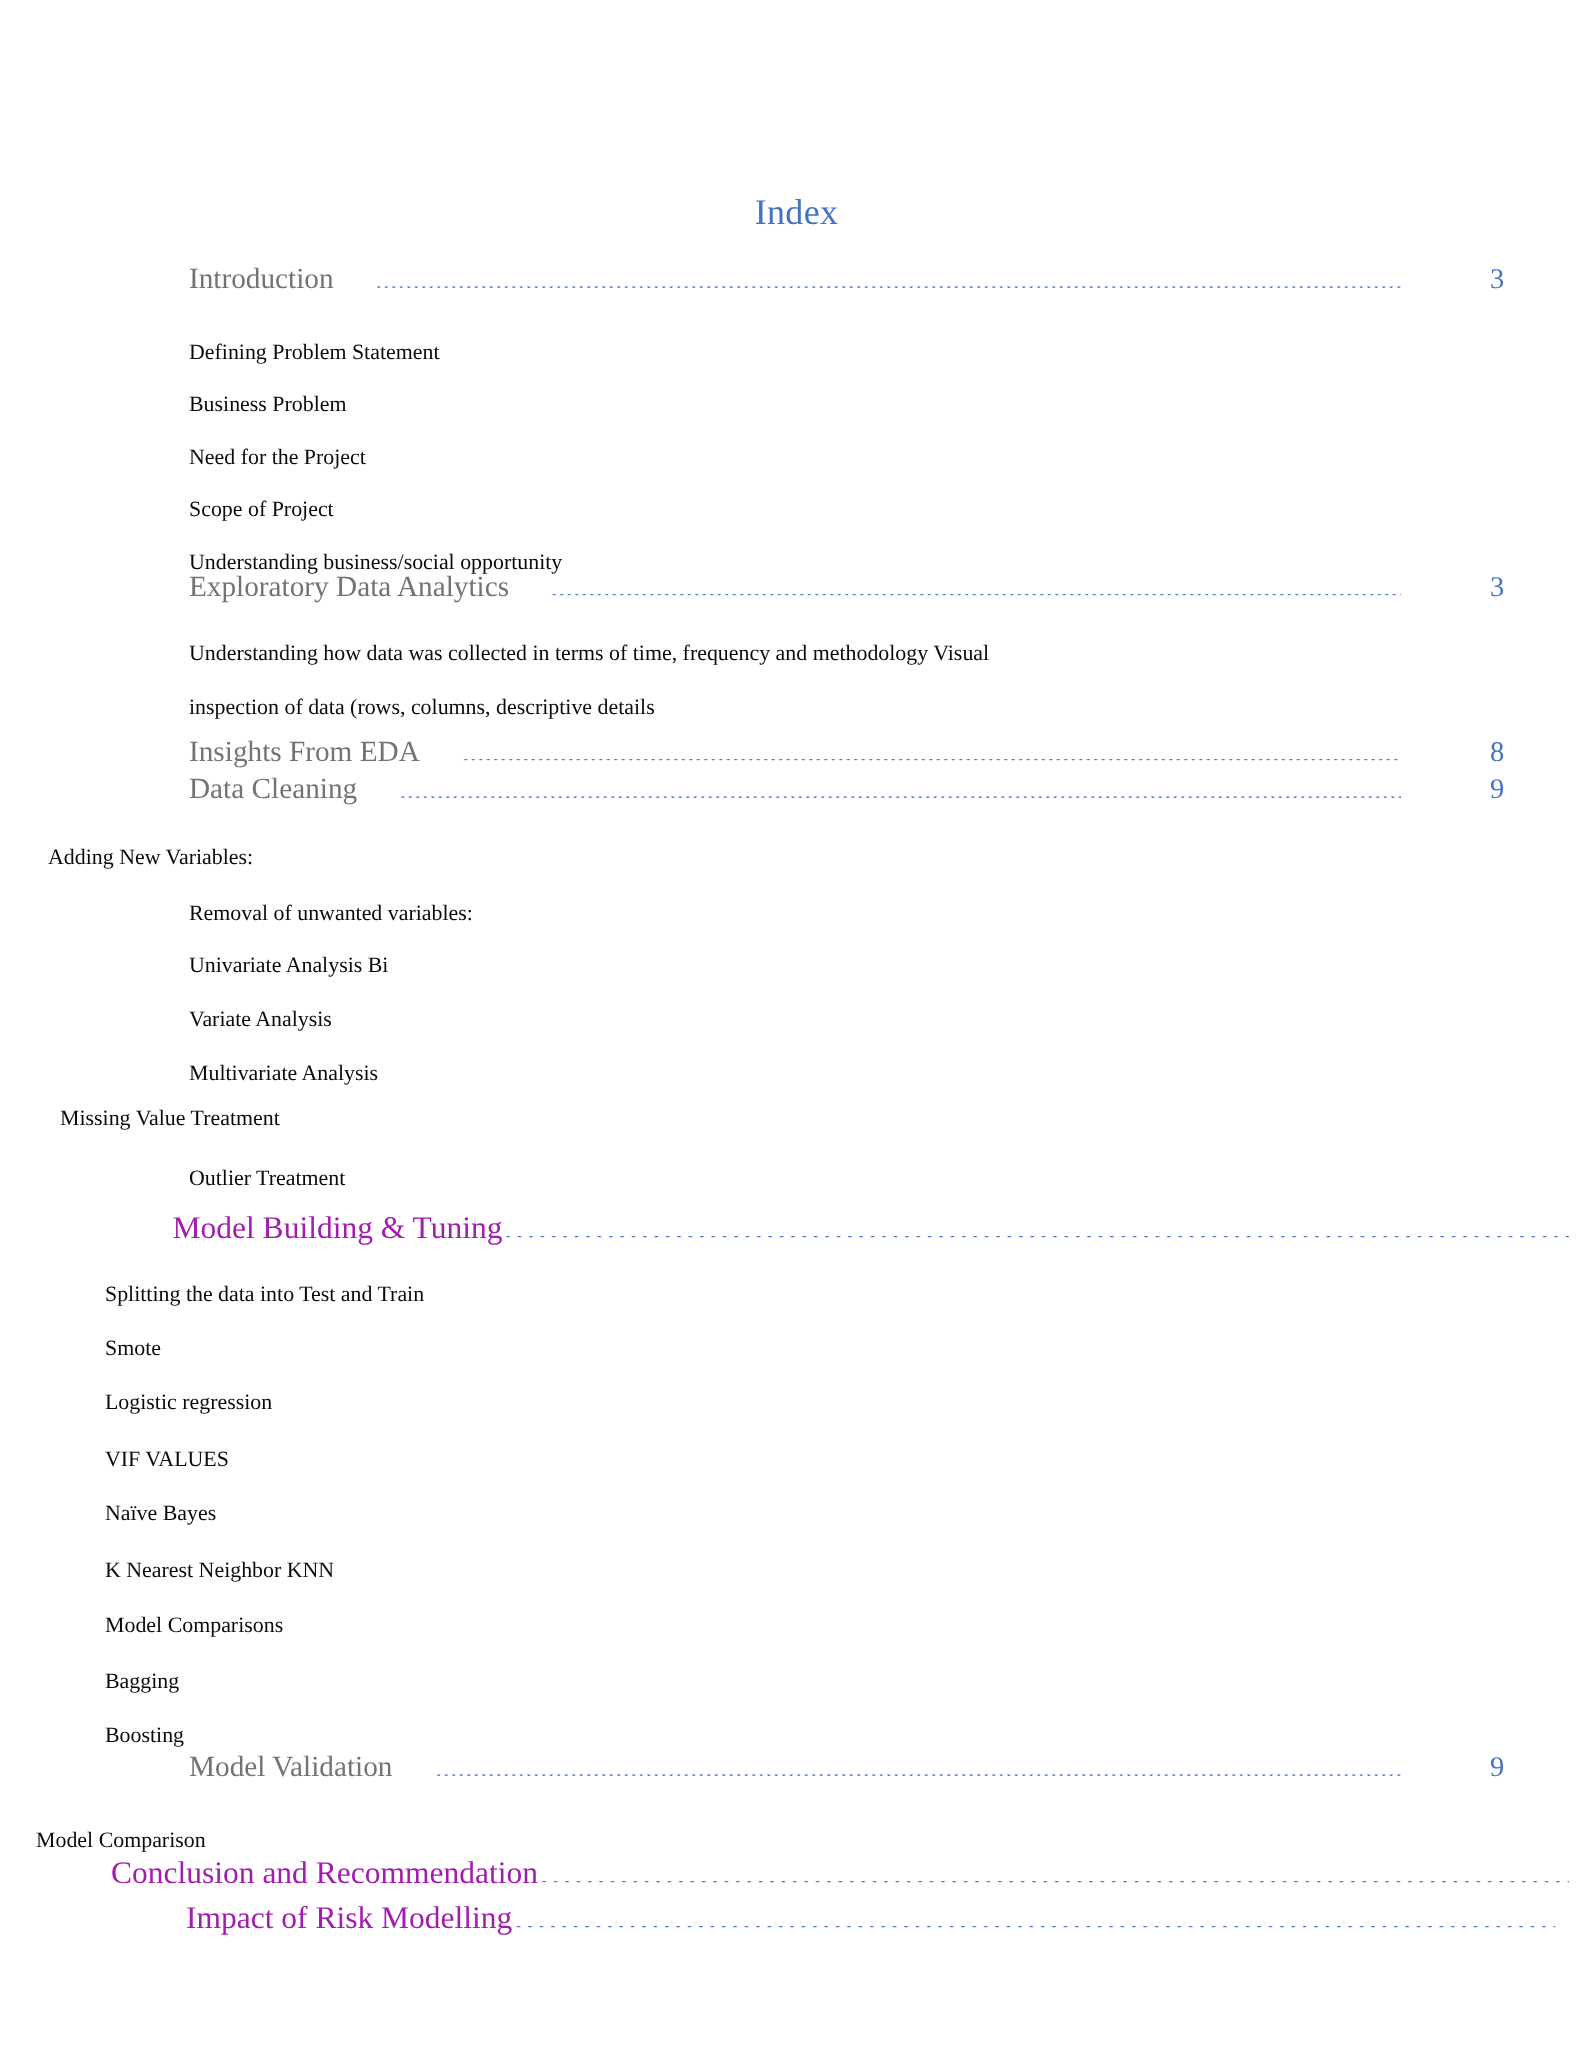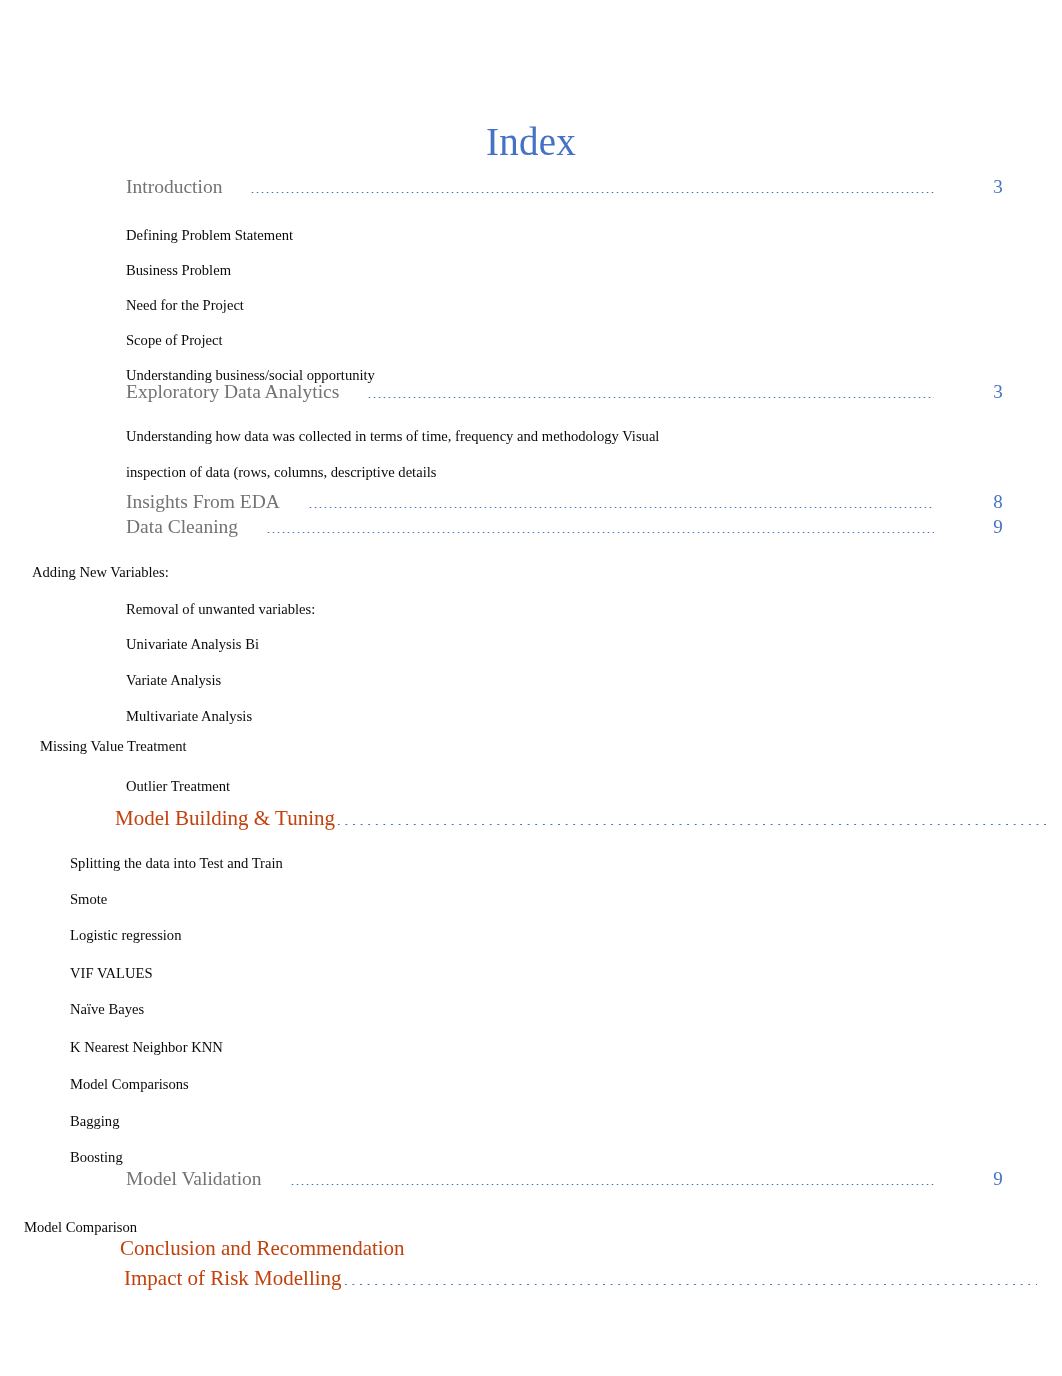--- a/index.html
+++ b/index.html
@@ -22,21 +22,21 @@
     background: #ffffff;
   }
 
   
   .doc-title {
     position: absolute;
     left: 0;
     top: 122px;
     width: 1062px;
     text-align: center;
-    font-size: 39px;
+    font-size: 24px;
     line-height: 40px;
     color: #4472C4;
     letter-spacing: 0.2px;
   }
 
   
   .toc {
     position: absolute;
     left: 0;
     top: 176px;
@@ -98,21 +98,21 @@
   .row-head.tight { height: 25px; }
 
   
   .row-head-dots {
     display: flex;
     align-items: baseline;
     height: 30px;
   }
   .row-head-dots .label {
     font-size: 21px;
-    color: #c2410c;
+    color: #a21caf;
     white-space: nowrap;
     flex: 0 0 auto;
   }
   .row-head-dots .leader-wide {
     flex: 1 1 auto;
     position: relative;
     height: 1px;
     margin-bottom: 3px;
     overflow: hidden;
   }
@@ -199,21 +199,21 @@
       <div class="row row-sub indent2" style="position: absolute; left: 0px; top: 891px;">Model Comparisons</div>
       <div class="row row-sub indent2" style="position: absolute; left: 0px; top: 928px;">Bagging</div>
       <div class="row row-sub indent2" style="position: absolute; left: 0px; top: 964px;">Boosting</div>
       <div class="row row-head" style="position: absolute; left: 0px; top: 992px;">
         <span class="label">Model Validation</span>
         <span class="gap"></span>
         <span class="leader"></span>
         <span class="pageno">9</span>
       </div>
       <div class="row row-sub" style="position: absolute; left: 0px; top: 1034px; padding-left: 24px;">Model Comparison</div>
-      <div class="row row-head-dots" style="position: absolute; left: 0px; top: 1060px; padding-left: 120px; padding-right: 16px; flex-direction: column;">
+      <div class="row row-head-dots" style="position: absolute; left: 0px; top: 1060px; padding-left: 74px; padding-right: 16px;">
         <span class="label">Conclusion and Recommendation</span>
         <span class="leader-wide"></span>
       </div>
       <div class="row row-head-dots" style="position: absolute; left: 0px; top: 1090px; padding-left: 124px; padding-right: 25px;">
         <span class="label">Impact of Risk Modelling</span>
         <span class="leader-wide"></span>
       </div>
     </div>
 
 </div>

